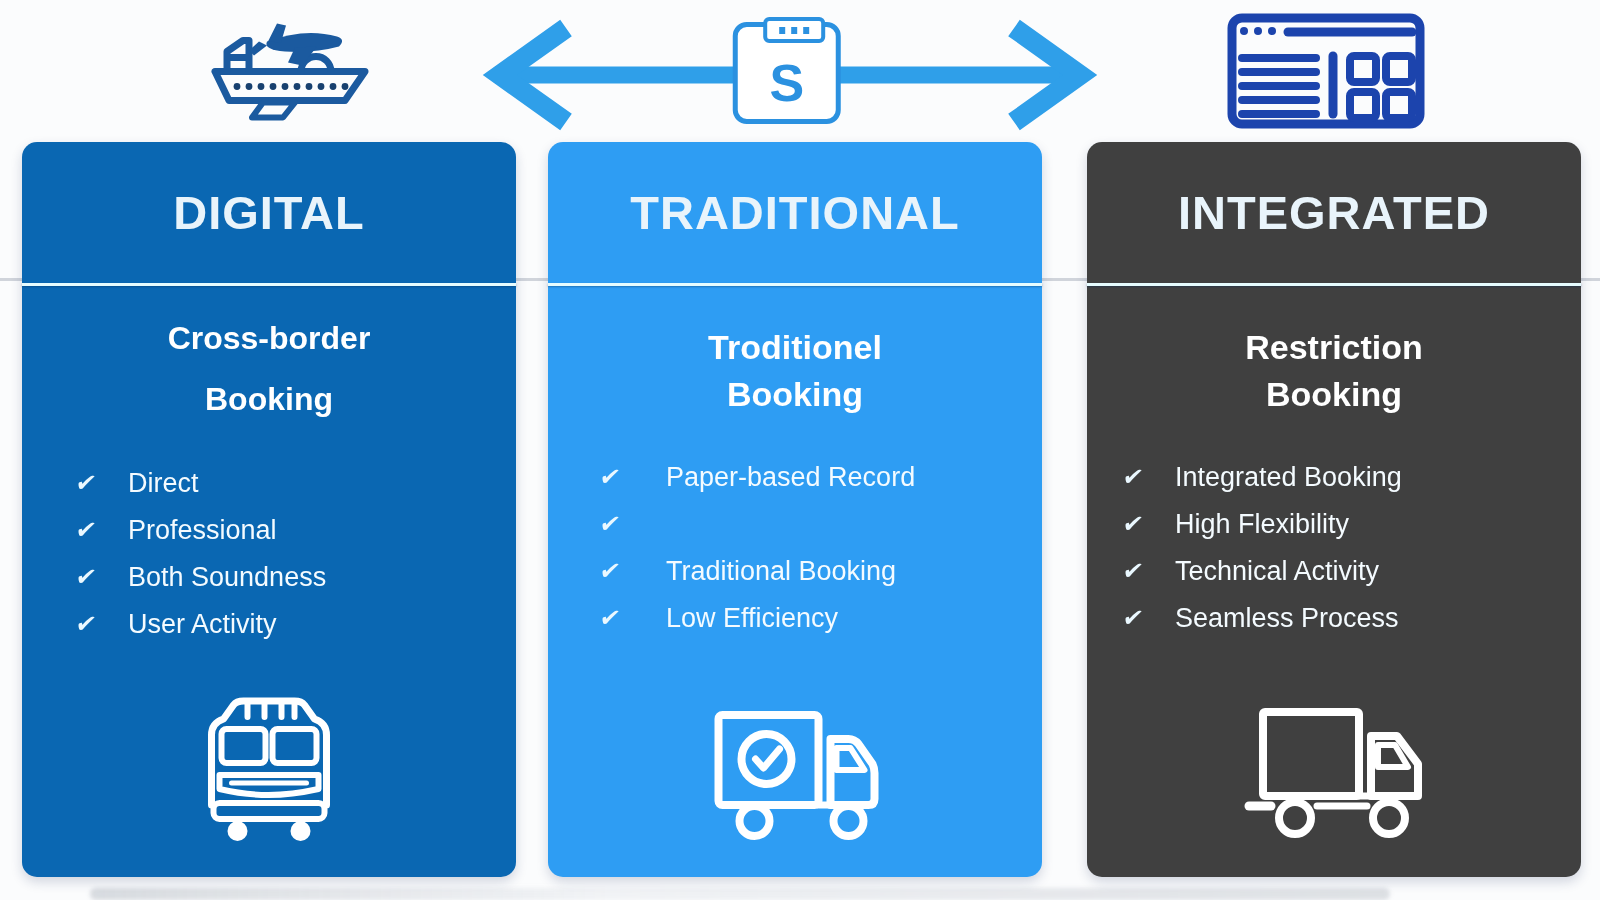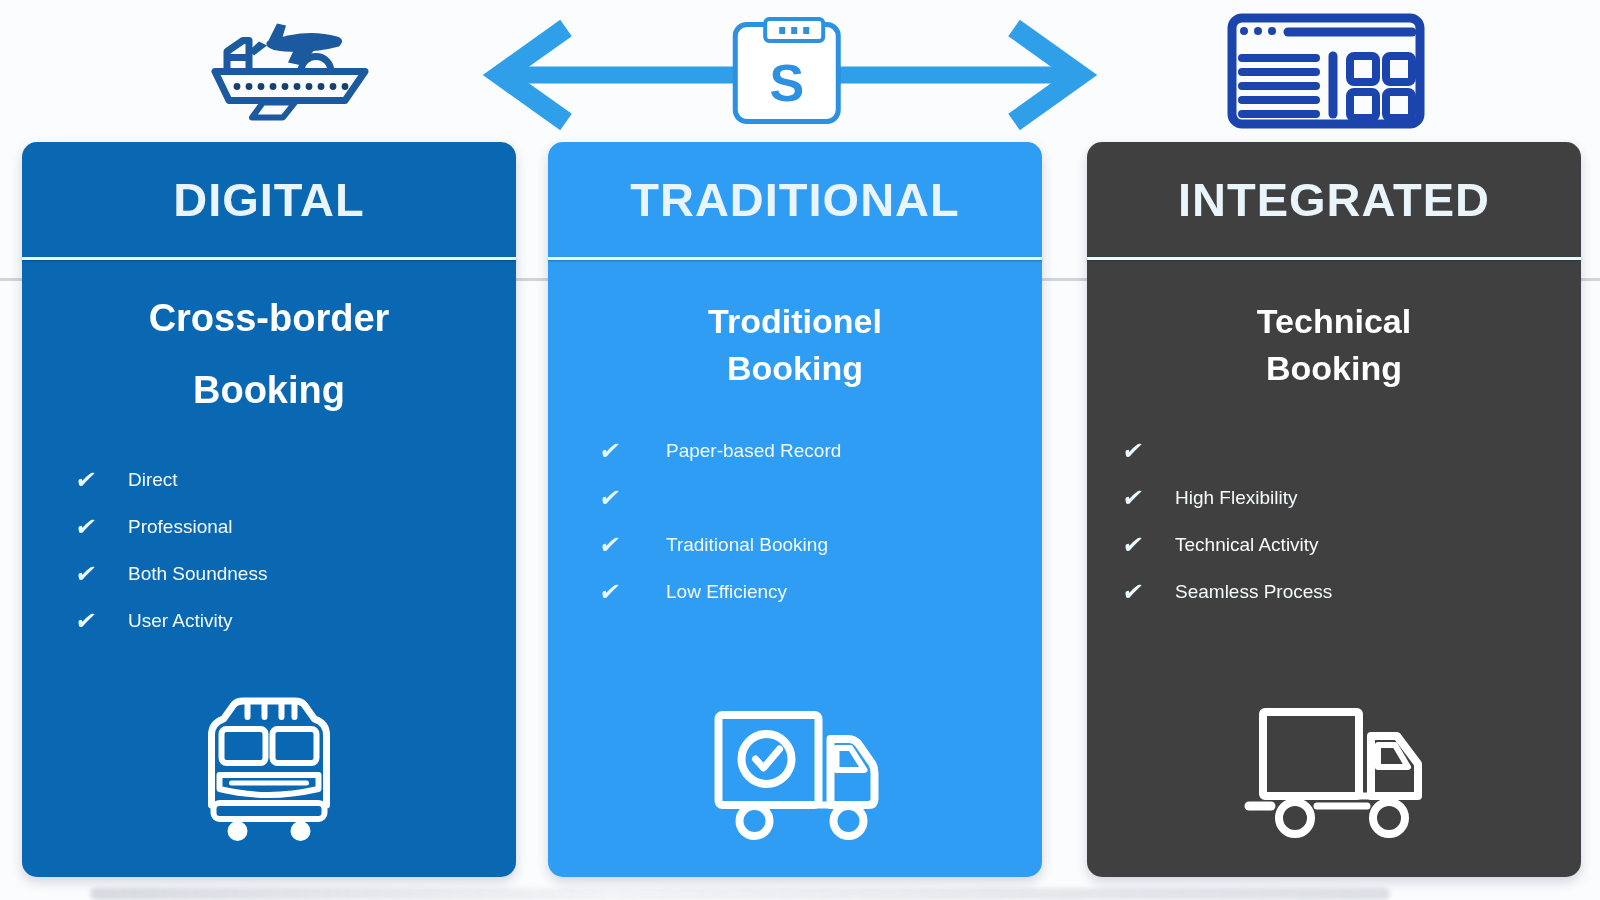--- a/index.html
+++ b/index.html
@@ -41,40 +41,40 @@
   .column{
     position:absolute;top:142px;height:735px;width:494px;
     border-radius:15px;z-index:1;color:#ffffff;
     box-shadow:0 5px 12px rgba(20,40,90,.18);
   }
   .col-digital{left:22px;background:#0a67b2;}
   .col-traditional{left:548px;background:#2e9df3;}
   .col-integrated{left:1087px;background:#404040;}
 
   .col-header{
-    height:115px;display:flex;align-items:center;justify-content:center;
+    height:141px;display:flex;align-items:center;justify-content:center;
     font-size:47px;font-weight:700;letter-spacing:1px;color:#e9f4fb;
   }
   .col-divider{height:3px;background:#e6fcff;box-shadow:0 1px 2px rgba(0,40,90,.35);}
 
   .col-title{
     margin-top:38px;text-align:center;font-weight:700;color:#ffffff;
     font-size:34px;line-height:1.38;
   }
-  .col-digital .col-title{font-size:38px;line-height:1.9;margin-top:22px;}
+  .col-digital .col-title{font-size:32px;line-height:1.9;margin-top:22px;}
 
   .check-list{margin-top:36px;padding-left:52px;}
   .col-digital .check-list{padding-left:54px;margin-top:30px;}
   .col-integrated .check-list{padding-left:36px;}
   .check-item{display:flex;align-items:center;height:47px;}
   .check-mark{
     width:34px;font-size:24px;color:#eaf8ff;font-weight:700;
     transform:skewX(-10deg);flex:none;
   }
-  .check-label{font-size:19px;color:#f4fbff;padding-left:18px;white-space:nowrap;}
+  .check-label{font-size:27px;color:#f4fbff;padding-left:18px;white-space:nowrap;}
   .col-traditional .check-label{padding-left:32px;}
 
   .bottom-icon{position:absolute;left:50%;bottom:34px;transform:translateX(-50%);}
 
   
   .bottom-smudge{position:absolute;left:90px;bottom:0;width:1300px;height:12px;
     background:linear-gradient(90deg,rgba(150,158,170,.35),rgba(190,196,206,.15) 40%,rgba(150,158,170,.3));
     border-radius:6px;filter:blur(2px);}
 </style>
 </head>
@@ -236,26 +236,27 @@
         <circle cx="52" cy="128" r="15"></circle>
         <circle cx="146" cy="128" r="15"></circle>
       </g>
     </svg>
   </div>
 
   <div class="column col-integrated">
     <div class="col-header">INTEGRATED</div>
     <div class="col-divider"></div>
     <div class="col-title">
-      <span style="display:block">Technical</span>
+      <span style="display:block">Restriction</span>
       <span style="display:block">Booking</span>
     </div>
     <div class="check-list">
       <div class="check-item">
         <span class="check-mark">✔</span>
+        <span class="check-label">Integrated Booking</span>
       </div>
       <div class="check-item">
         <span class="check-mark">✔</span>
         <span class="check-label">High Flexibility</span>
       </div>
       <div class="check-item">
         <span class="check-mark">✔</span>
         <span class="check-label">Technical Activity</span>
       </div>
       <div class="check-item">

